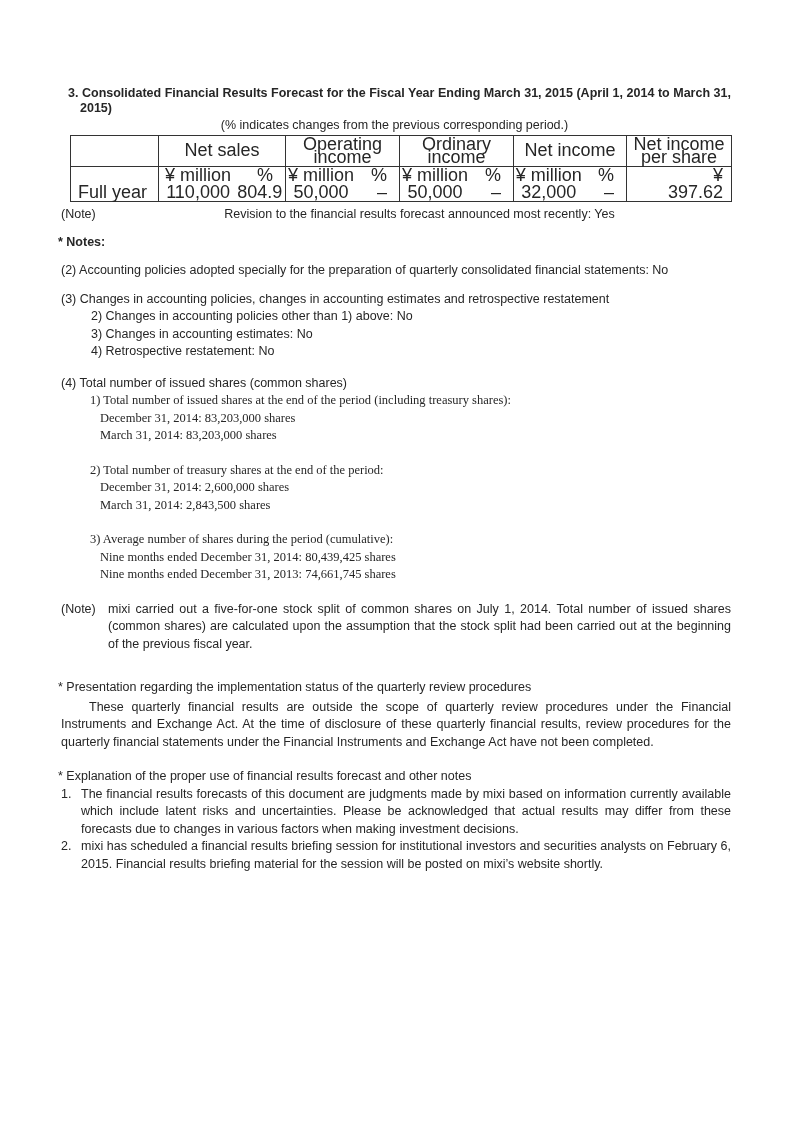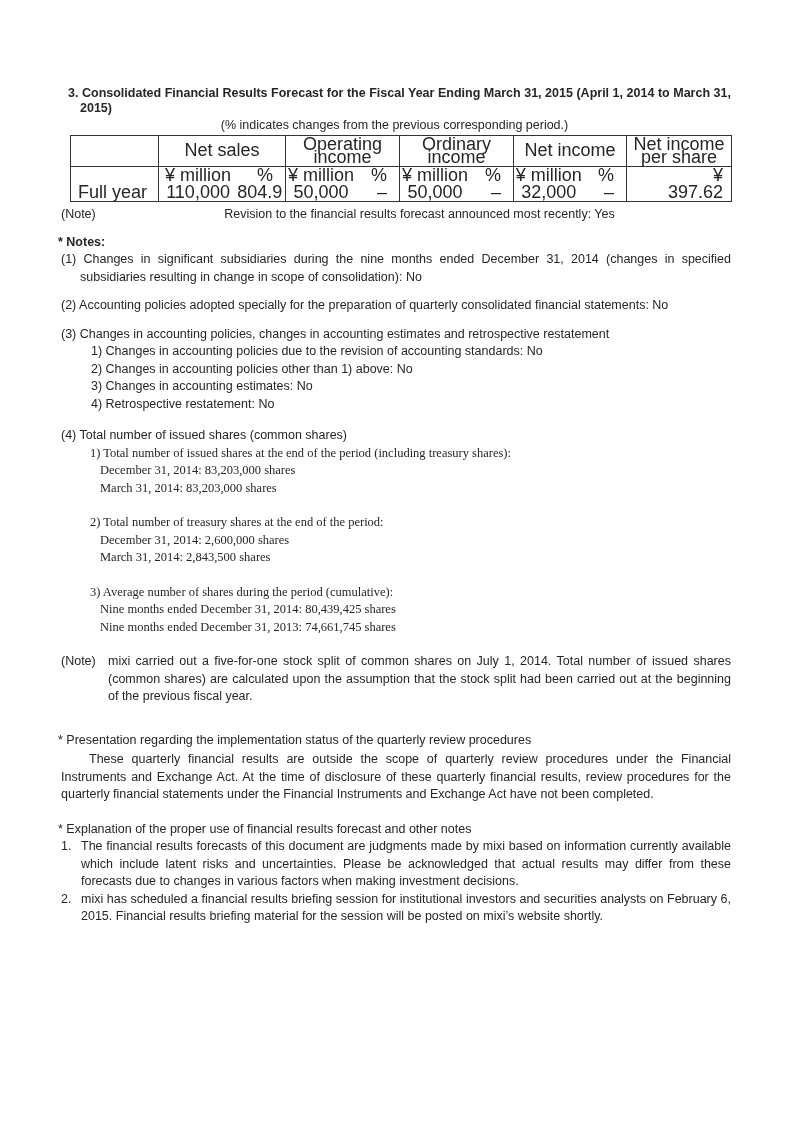--- a/index.html
+++ b/index.html
@@ -160,26 +160,24 @@
     </tbody>
       </table>
 
     <div class="note-row table-note">
       <span class="note-marker">(Note)</span>
       <div class="note-body" style="text-align:center">Revision to the financial results forecast announced most recently: Yes</div>
     </div>
 
     <div class="notes-heading">* Notes:</div>
 
-    <div class="item"><span>(1)</span> <span>Changes in significant subsidiaries during the nine months ended December 31, 2014 (changes in specified subsidiaries resulting in change in scope of consolidation): No</span></div>
 
     <div class="item gap-s"><span>(2)</span> <span>Accounting policies adopted specially for the preparation of quarterly consolidated financial statements: No</span></div>
 
     <div class="item gap-s" style="text-align:left"><span>(3)</span> <span>Changes in accounting policies, changes in accounting estimates and retrospective restatement</span></div>
-    <div class="subitem">1) Changes in accounting policies due to the revision of accounting standards: No</div>
     <div class="subitem">2) Changes in accounting policies other than 1) above: No</div>
     <div class="subitem">3) Changes in accounting estimates: No</div>
     <div class="subitem">4) Retrospective restatement: No</div>
 
     <div class="item gap-m" style="text-align:left"><span>(4)</span> <span>Total number of issued shares (common shares)</span></div>
 
     <div class="group first">
       <div class="group-title">1) Total number of issued shares at the end of the period (including treasury shares):</div>
       <div class="detail-line">December 31, 2014: 83,203,000 shares</div>
       <div class="detail-line">March 31, 2014: 83,203,000 shares</div>

